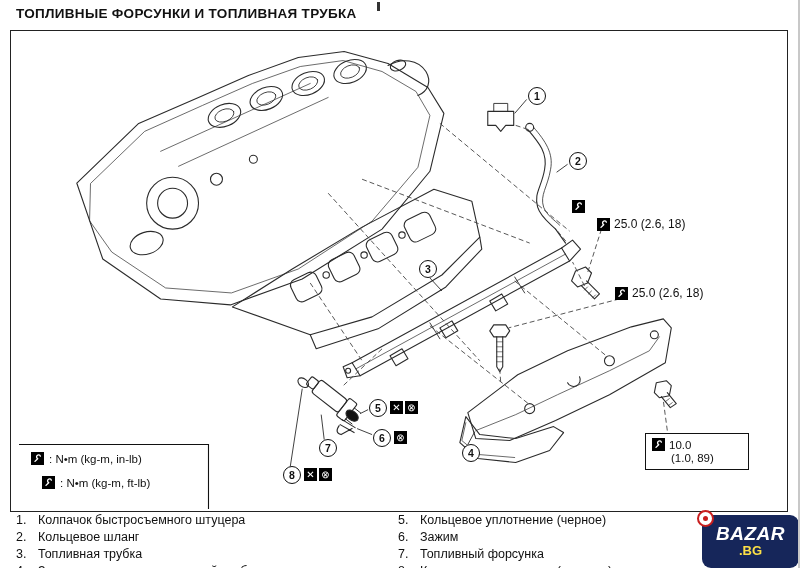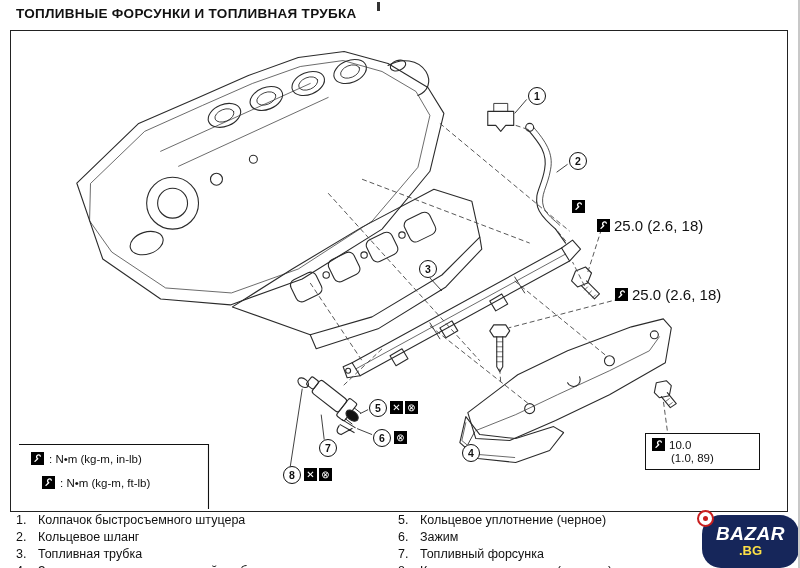--- a/index.html
+++ b/index.html
@@ -26,39 +26,39 @@
   .blackicon {
     width:13px; height:13px; background:#000; color:#fff; display:inline-flex;
     align-items:center; justify-content:center; font-size:10px; line-height:1; flex:none;
   }
   .wbox {
     width:13px; height:13px; background:#000; display:inline-flex;
     align-items:center; justify-content:center; flex:none;
   }
   .torque {
     position:absolute; display:flex; align-items:center; gap:4px;
-    font-size:15px; white-space:nowrap; z-index:4;
+    font-size:12px; white-space:nowrap; z-index:4;
   }
   .torquebox {
-    position:absolute; left:634px; top:402px; width:115px;
+    position:absolute; left:634px; top:402px; width:104px;
     border:1.2px solid #111; background:#fff; padding:4px 6px 5px;
     font-size:11.5px; z-index:4;
   }
   .torquebox .row1 { display:flex; align-items:center; gap:4px; }
   .torquebox .row2 { padding-left:19px; margin-top:1px; }
   .legendrow {
     position:absolute; display:flex; align-items:center; gap:5px;
     font-size:11.5px; white-space:nowrap; z-index:4;justify-content:center;
   }
   .standalone-wrench { position:absolute; z-index:4; }
   .prow { position:absolute; display:flex; font-size:12.5px; white-space:nowrap; }
   .prow .num { width:22px; flex:none; }
   .logo {
     position:absolute; right:1px; bottom:0; width:97px; height:53px;
-    background:#16265a; border-radius:19px; z-index:6; overflow:visible;
+    background:#16265a; border-radius:9px; z-index:6; overflow:visible;
   }
   .logo-brand {
     margin-top:9px; text-align:center; color:#fff; font-weight:bold;
     font-style:italic; font-size:19px; letter-spacing:0.5px; line-height:1;
   }
   .logo-suffix {
     text-align:center; color:#fde047; font-weight:bold; font-size:13px; line-height:1.3;
   }
   .logo-tag {
     position:absolute; left:-5px; top:-5px; width:17px; height:17px;

